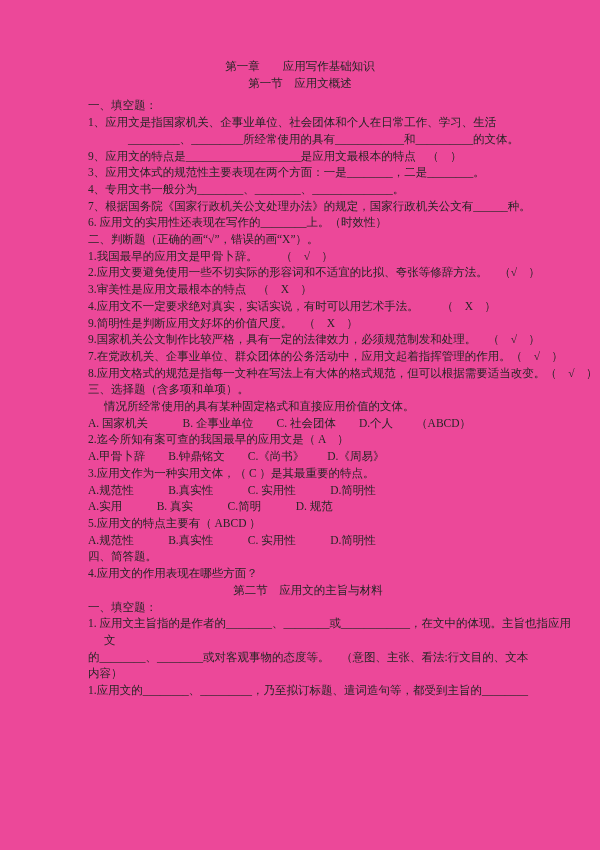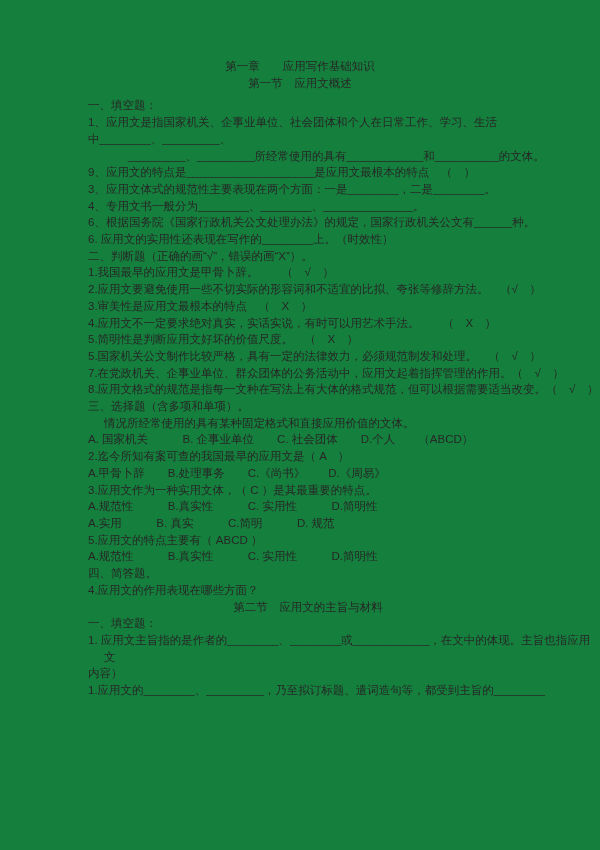--- a/index.html
+++ b/index.html
@@ -1,25 +1,25 @@
 <!DOCTYPE html>
 <html><head>
 <meta charset="utf-8">
 <style>
   html, body { margin: 0; padding: 0; background: #ffffff; }
   .page {
     position: relative;
     width: 600px;
     height: 850px;
     margin: 0 auto;
-    background: #15803d;
+    background: #ec4899;
     overflow: hidden;
     box-sizing: border-box;
     padding-top: 58px;
-    font-family: Liberation Sans, sans-serif;
+    font-family: Liberation Serif, serif;
     color: #262626;
     font-size: 11.5px;
     line-height: 16.7px;
   }
   .title-line {
     text-align: center;
     white-space: nowrap;
   }
   .doc-body { margin-top: 6px; }
   .line {
@@ -35,48 +35,48 @@
 </style>
 </head>
 <body>
 
 <div class="page">
   <div class="title-line">第一章　　应用写作基础知识</div>
   <div class="title-line">第一节　应用文概述</div>
   <div class="doc-body" id="doc-body">
       <div class="line">一、填空题：</div>
       <div class="line">1、应用文是指国家机关、企事业单位、社会团体和个人在日常工作、学习、生活</div>
-      <div class="line">中________、_________、</div>
       <div class="line" style="padding-left: 96px; margin-left: 32px;">_________、_________所经常使用的具有____________和__________的文体。</div>
       <div class="line">9、应用文的特点是____________________是应用文最根本的特点　（　）</div>
       <div class="line">3、应用文体式的规范性主要表现在两个方面：一是________，二是________。</div>
       <div class="line">4、专用文书一般分为________、________、______________。</div>
-      <div class="line">6、根据国务院《国家行政机关公文处理办法》的规定，国家行政机关公文有______种。</div>
+      <div class="line">7、根据国务院《国家行政机关公文处理办法》的规定，国家行政机关公文有______种。</div>
       <div class="line">6. 应用文的实用性还表现在写作的________上。（时效性）</div>
       <div class="line">二、判断题（正确的画“√”，错误的画“X”）。</div>
       <div class="line">1.我国最早的应用文是甲骨卜辞。　　（　√　）</div>
       <div class="line">2.应用文要避免使用一些不切实际的形容词和不适宜的比拟、夸张等修辞方法。　（√　）</div>
       <div class="line">3.审美性是应用文最根本的特点　（　X　）</div>
       <div class="line">4.应用文不一定要求绝对真实，实话实说，有时可以用艺术手法。　　（　X　）</div>
-      <div class="line">5.简明性是判断应用文好坏的价值尺度。　（　X　）</div>
-      <div class="line">5.国家机关公文制作比较严格，具有一定的法律效力，必须规范制发和处理。　（　√　）</div>
+      <div class="line">9.简明性是判断应用文好坏的价值尺度。　（　X　）</div>
+      <div class="line">9.国家机关公文制作比较严格，具有一定的法律效力，必须规范制发和处理。　（　√　）</div>
       <div class="line">7.在党政机关、企事业单位、群众团体的公务活动中，应用文起着指挥管理的作用。（　√　）</div>
       <div class="line">8.应用文格式的规范是指每一文种在写法上有大体的格式规范，但可以根据需要适当改变。（　√　）</div>
       <div class="line">三、选择题（含多项和单项）。</div>
       <div class="line" style="padding-left: 104px;">情况所经常使用的具有某种固定格式和直接应用价值的文体。</div>
       <div class="line">A. 国家机关　　　B. 企事业单位　　C. 社会团体　　D.个人　　（ABCD）</div>
       <div class="line">2.迄今所知有案可查的我国最早的应用文是（ A　）</div>
-      <div class="line">A.甲骨卜辞　　B.处理事务　　C.《尚书》　　D.《周易》</div>
+      <div class="line">A.甲骨卜辞　　B.钟鼎铭文　　C.《尚书》　　D.《周易》</div>
       <div class="line">3.应用文作为一种实用文体，（ C ）是其最重要的特点。</div>
       <div class="line">A.规范性　　　B.真实性　　　C. 实用性　　　D.简明性</div>
       <div class="line">A.实用　　　B. 真实　　　C.简明　　　D. 规范</div>
       <div class="line">5.应用文的特点主要有（ ABCD ）</div>
       <div class="line">A.规范性　　　B.真实性　　　C. 实用性　　　D.简明性</div>
       <div class="line">四、简答题。</div>
       <div class="line">4.应用文的作用表现在哪些方面？</div>
       <div class="line center">第二节　应用文的主旨与材料</div>
       <div class="line">一、填空题：</div>
       <div class="line">1. 应用文主旨指的是作者的________、________或____________，在文中的体现。主旨也指应用</div>
       <div class="line" style="padding-left: 104px;">文</div>
+      <div class="line">的________、________或对客观事物的态度等。　（意图、主张、看法:行文目的、文本</div>
       <div class="line">内容）</div>
       <div class="line">1.应用文的________、_________，乃至拟订标题、遣词造句等，都受到主旨的________</div>
     </div>
 </div>
 
 </body></html>

